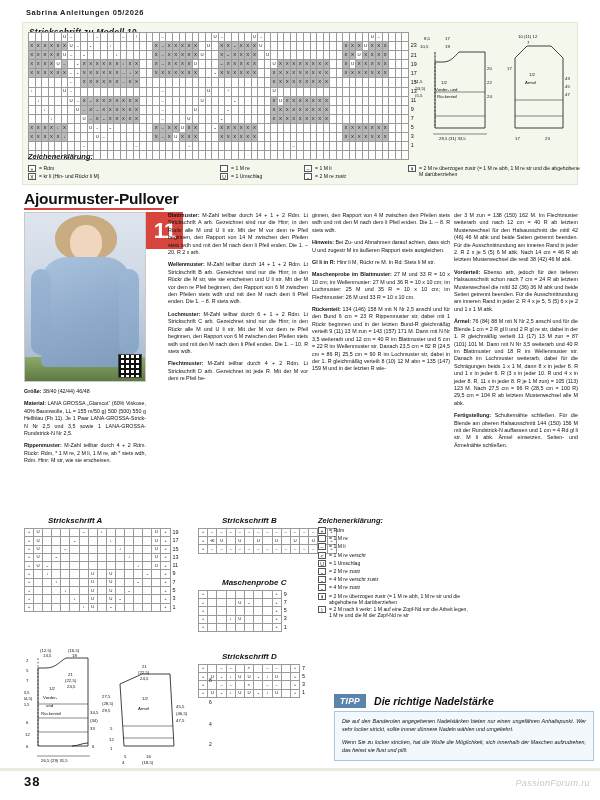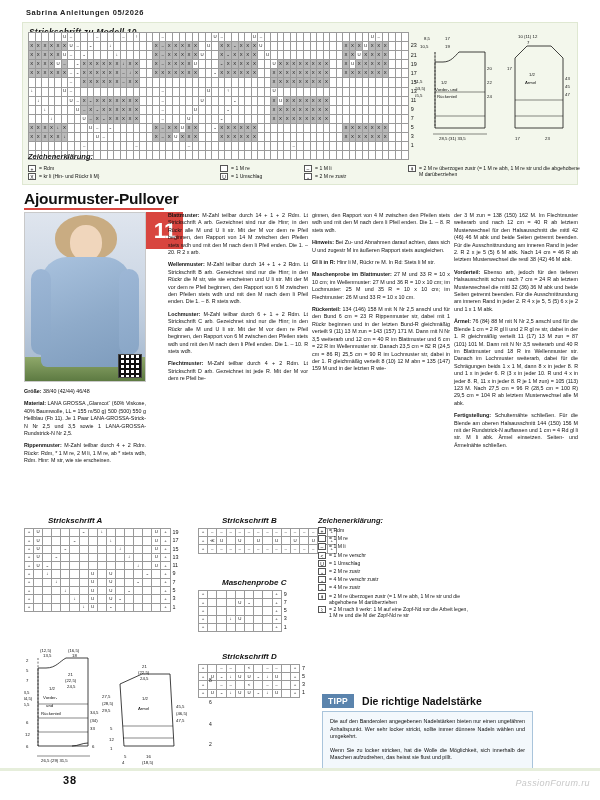--- a/index.html
+++ b/index.html
@@ -162,37 +162,37 @@
   
   .schem-bot { position:absolute; left:24px; top:646px; width:172px; height:120px; }
 
   .svgtxt { font-family:"Liberation Sans", sans-serif; font-size:5px; fill:#111; }
   .svgtxt.sm { font-size:4.3px; }
   .svgline { stroke:#111; stroke-width:.8; fill:none; }
   .svgline.thin { stroke-width:.5; }
   .svgdash { stroke:#111; stroke-width:.6; fill:none; stroke-dasharray:2 1.6; }
 
   
-  .tipp-wrap { position:absolute; left:322px; top:694px; width:211px; }
+  .tipp-wrap { position:absolute; left:334px; top:694px; width:260px;font-style:italic; }
   .tipp-head { display:flex; align-items:center; gap:8px; margin-bottom:3px; }
   .tipp-tag {
     background:#5b84ad; color:#fff; font-size:8.5px; font-weight:bold;
     padding:2px 6px; letter-spacing:.3px;
   }
   .tipp-title { font-size:10.5px; font-weight:bold; color:#111;text-align:center; }
   .tipp-box {
     border:1px solid #a9c4db; background:#f3f8fc; padding:6px 7px;
     font-size:5.4px; line-height:7.6px; color:#111; text-align:justify;
   }
   .tipp-box p { margin:0 0 6px 0; }
   .tipp-box p:last-child { margin-bottom:0; }
 
   .pageno {
-    position:absolute; left:24px; top:774px; font-size:11px; font-weight:bold;
-    letter-spacing:1px; color:#111;margin-left:39px;
+    position:absolute; left:24px; top:774px; font-size:13px; font-weight:bold;
+    letter-spacing:1px; color:#111;
   }
   .footrule {
     position:absolute; left:0; top:768px; width:600px; height:3px; background:#e6eedb;
   }
   .watermark {
     position:absolute; right:10px; top:778px; font-size:9px; color:#c8c8c8;
     font-style:italic; letter-spacing:.4px;
   }
 </style>
 </head>

